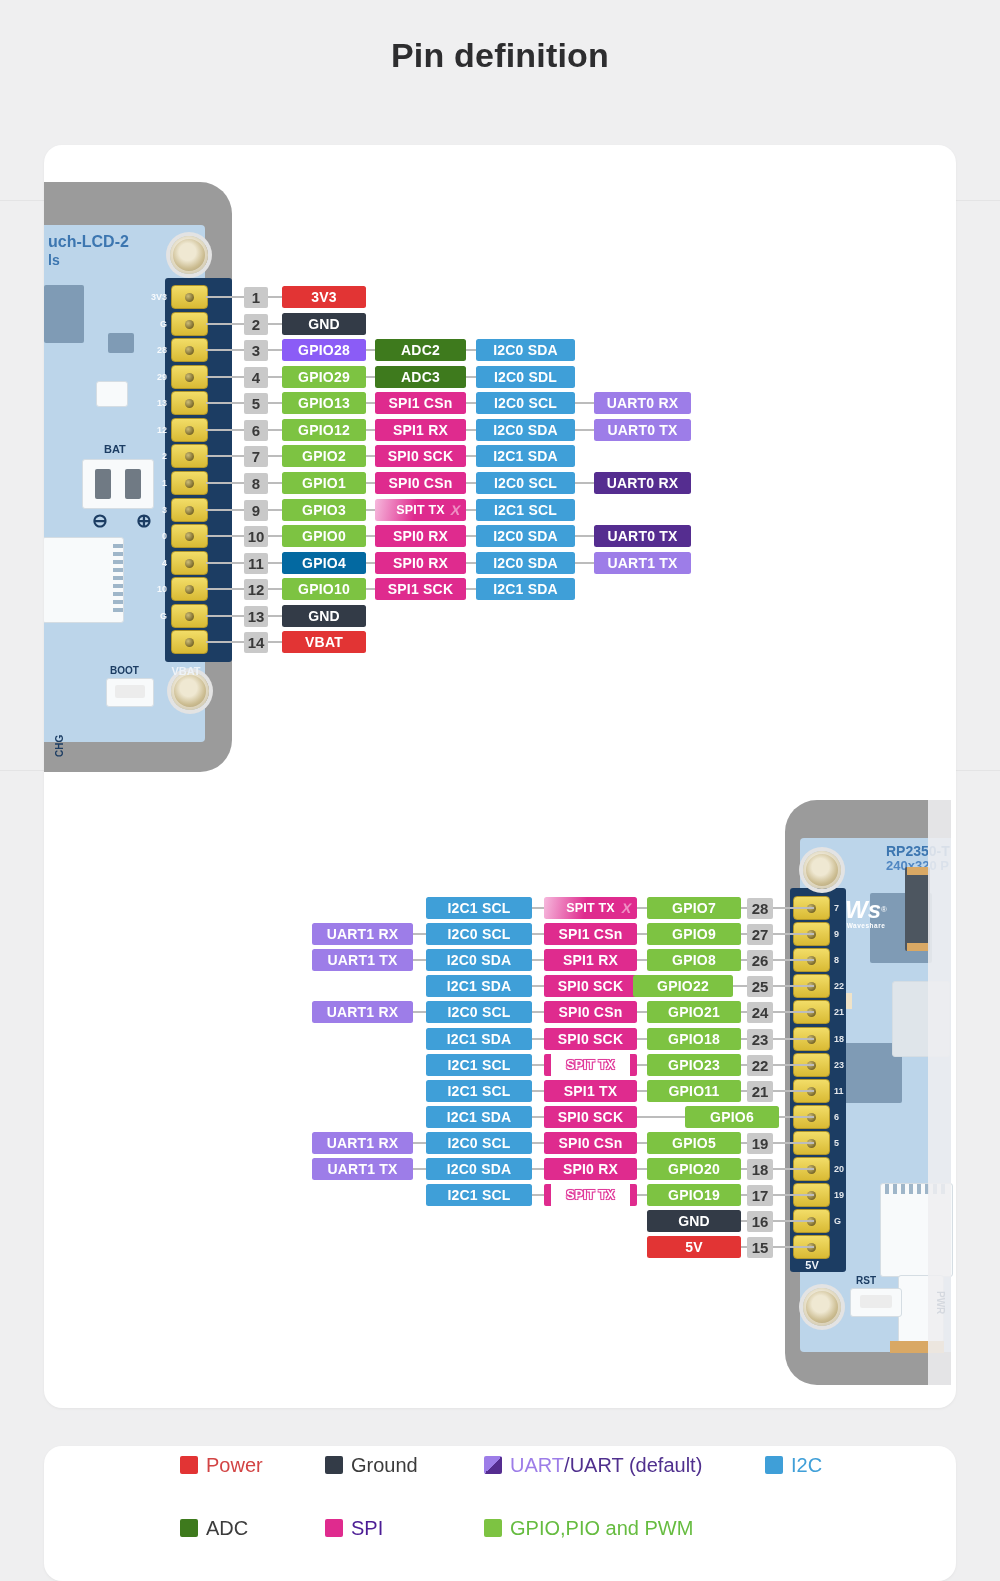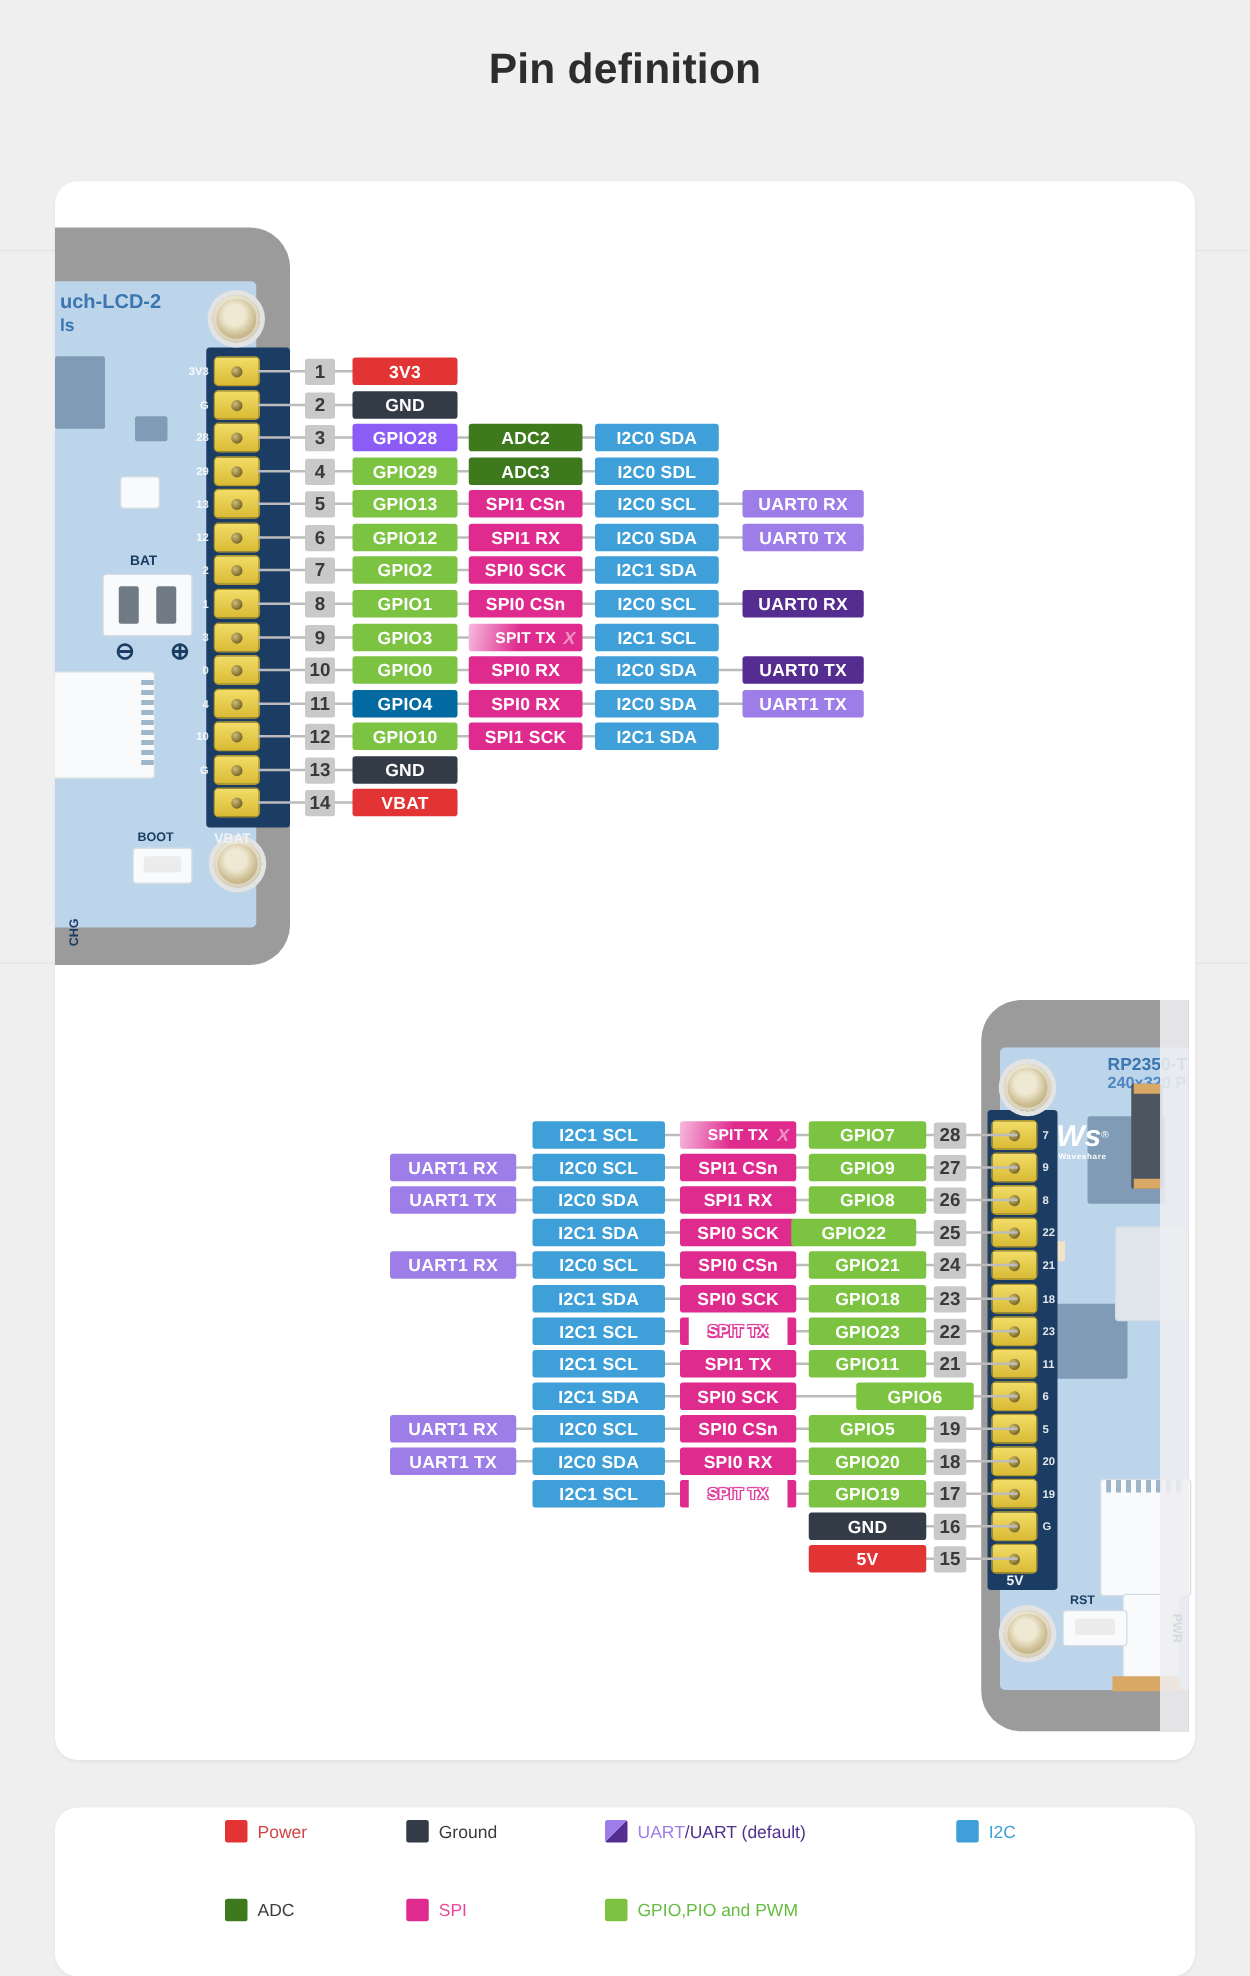--- a/index.html
+++ b/index.html
@@ -92,21 +92,21 @@
     background:#ffffff !important;font-size:12.5px;color:#ffffff;
     text-shadow:-1px -1px 0 #e03a9b,1px -1px 0 #e03a9b,-1px 1px 0 #e03a9b,1px 1px 0 #e03a9b,0 0 2px #e03a9b;
   }
   .cell.glitch-white .bar{position:absolute;top:0;width:7px;height:22px;}
   .cell.glitch-white .bar.l{left:0;border-radius:2px 0 0 2px;}
   .cell.glitch-white .bar.r{right:0;border-radius:0 2px 2px 0;}
 
   
   .legend-item{position:absolute;height:20px;}
   .legend-swatch{position:absolute;left:0;top:1px;width:18px;height:18px;border-radius:2px;}
-  .legend-label{position:absolute;left:26px;top:0;font-size:14px;line-height:20px;white-space:nowrap;}
+  .legend-label{position:absolute;left:26px;top:0;font-size:20px;line-height:20px;white-space:nowrap;}
 </style>
 </head>
 <body>
 
 <div class="seam seam-a"></div>
 <div class="seam seam-b"></div>
 
 <h1 class="title">Pin definition</h1>
 
 <div class="card main-card">
@@ -526,20 +526,20 @@
       <div class="legend-item" style="left: 721px; top: 9px;">
         <span class="legend-swatch" style="background: rgb(63, 159, 216);"></span>
         <span class="legend-label" style="color: rgb(63, 159, 216);">I2C</span>
       </div>
       <div class="legend-item" style="left: 136px; top: 72px;">
         <span class="legend-swatch" style="background: rgb(62, 122, 29);"></span>
         <span class="legend-label" style="color: rgb(60, 60, 60);">ADC</span>
       </div>
       <div class="legend-item" style="left: 281px; top: 72px;">
         <span class="legend-swatch" style="background: rgb(223, 43, 142);"></span>
-        <span class="legend-label" style="color: #ec4899;">SPI</span>
+        <span class="legend-label" style="color: #4c1d95;">SPI</span>
       </div>
       <div class="legend-item" style="left: 440px; top: 72px;">
         <span class="legend-swatch" style="background: rgb(125, 195, 66);"></span>
         <span class="legend-label" style="color: rgb(102, 188, 64);">GPIO,PIO and PWM</span>
       </div>
     </div>
 </div>
 
 </body></html>

